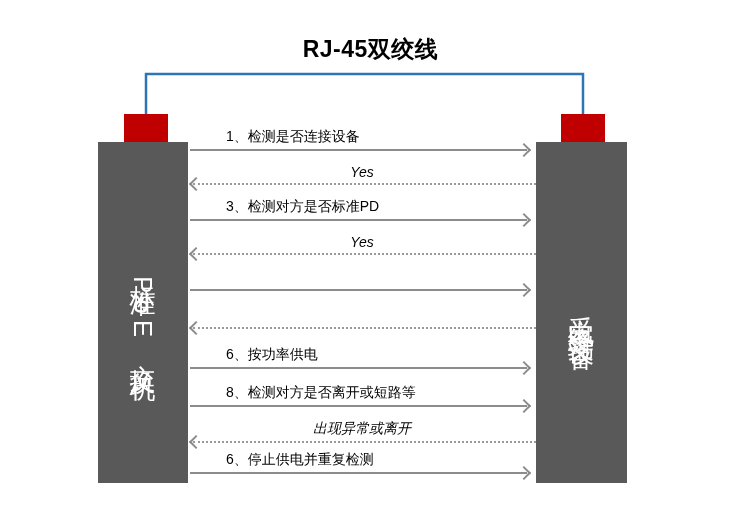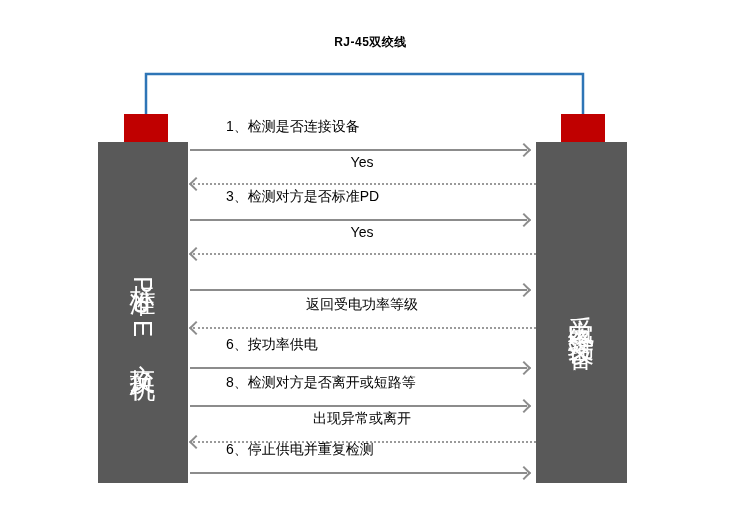--- a/index.html
+++ b/index.html
@@ -4,21 +4,21 @@
 <style>
   * { margin:0; padding:0; box-sizing:border-box; }
   html,body { background:#ffffff; }
   body { font-family:"Liberation Sans","DejaVu Sans",sans-serif; }
   .stage {
     position:relative; width:741px; height:529px;
     background:#ffffff; overflow:hidden;
   }
   .title {
     position:absolute; top:34px; left:0; width:741px;
-    text-align:center; font-size:12px; font-weight:bold; color:#000000;
+    text-align:center; font-size:23px; font-weight:bold; color:#000000;
     letter-spacing:0.5px;
   }
   .cable-svg { position:absolute; top:0; left:0; }
   .connector {
     position:absolute; top:114px; width:44px; height:28px;
     background:#C00000;
   }
   .connector.left  { left:124px; }
   .connector.right { left:561px; }
   .node {
@@ -27,25 +27,25 @@
   }
   .node.left  { left:98px;  width:90px; }
   .node.right { left:536px; width:91px; }
   .node .vtext {
     writing-mode:vertical-rl; text-orientation:mixed;
     color:#ffffff; font-size:26px; letter-spacing:6px;
     font-weight:400; line-height:1;
   }
   .msg { position:absolute; left:188px; width:348px; height:28px; }
   .msg .label {
-    position:absolute; left:0; right:0; bottom:17px;
+    position:absolute; left:0; right:0; bottom:7px;
     font-size:14px; color:#000000; white-space:nowrap;
   }
   .msg.align-left  .label { padding-left:38px; text-align:left; }
-  .msg.align-center .label { text-align:center; }
+  .msg.align-center .label { text-align:center;font-style:italic; }
   .msg .line {
     position:absolute; bottom:2px; height:0;
     border-top:2px solid #8C8C8C;
   }
   .msg.solid  .line { left:2px; right:9px; }
   .msg.dotted .line { left:5px; right:0; border-top-style:dotted; border-top-color:#9A9A9A; }
   .msg .head {
     position:absolute; width:10px; height:10px; top:-6px;
   }
   .msg .head.right {
@@ -108,21 +108,20 @@
       </div>
   </div>
 
   <div class="msg solid align-left" style="top:265px">
     <div class="line">
         <span class="head right"></span>
       </div>
   </div>
 
   <div class="msg dotted align-center" style="top:303px">
-    <div class="label">返回受电功率等级</div>
     <div class="line">
         <span class="head left"></span>
       </div>
   </div>
 
   <div class="msg solid align-left" style="top:343px">
     <div class="label">6、按功率供电</div>
     <div class="line">
         <span class="head right"></span>
       </div>

